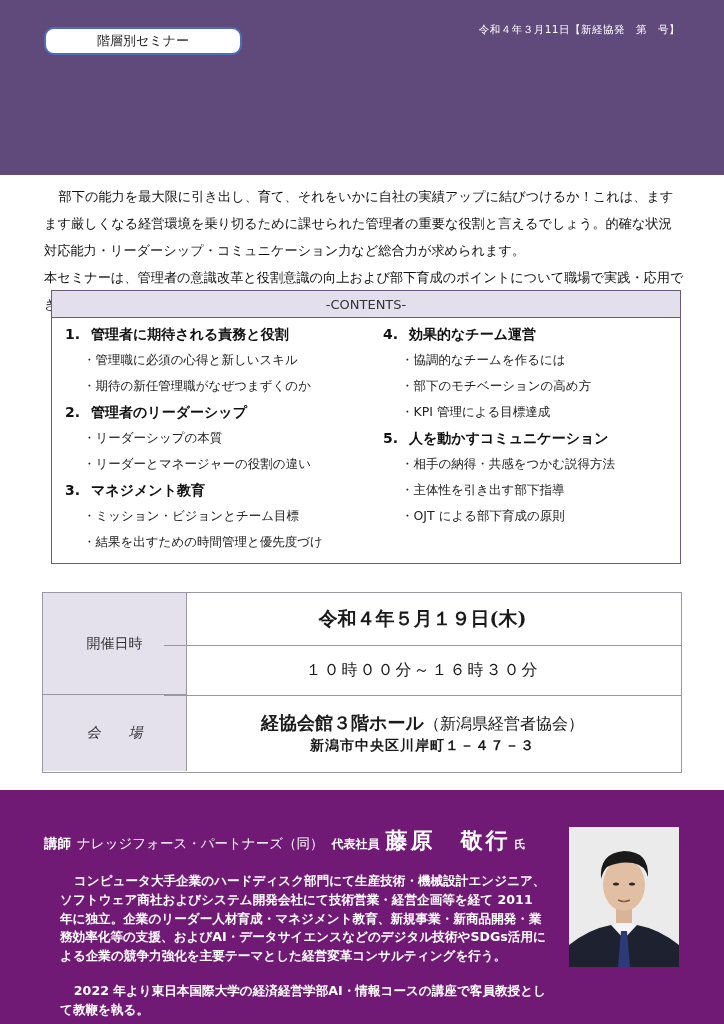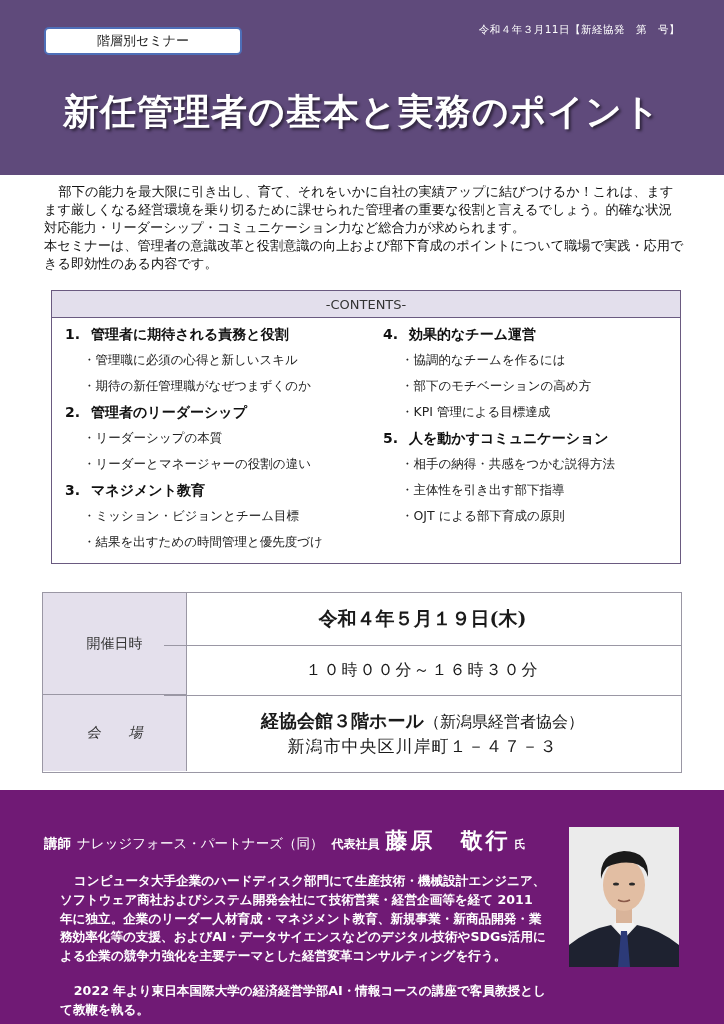--- a/index.html
+++ b/index.html
@@ -8,42 +8,42 @@
     background: #ffffff;
     font-family: "DejaVu Sans", "Liberation Sans", sans-serif;
     color: #1a1a1a;
   }
   .top-band {
     position: absolute; left: 0; top: 0; width: 724px; height: 175px;
     background: #5f4a7b;
   }
   .series-badge {
     position: absolute; left: 44px; top: 27px; width: 198px; height: 28px;
-    background: #ffffff; border: 2px solid #4e6fb8; border-radius: 5px;
+    background: #ffffff; border: 2px solid #4e6fb8; border-radius: 10px;
     box-sizing: border-box;
     display: flex; align-items: center; justify-content: center;
     font-size: 13px; color: #222;
   }
   .issue-no {
     position: absolute; right: 44px; top: 23px;
     font-size: 10.5px; color: #ffffff; letter-spacing: 0.5px;
   }
   .organizer {
     position: absolute; right: 44px; top: 40px;
     font-size: 13px; color: #ffffff; font-weight: bold; letter-spacing: 0.5px;
   }
   .main-title {
     position: absolute; left: 0; width: 724px; top: 88px; text-align: center;
     font-size: 36px; font-weight: bold; color: #ffffff;
     letter-spacing: 1px;
     text-shadow: 2px 2px 3px rgba(0,0,0,0.55);
   }
   .intro {
     position: absolute; left: 44px; top: 183px; width: 640px;
-    font-size: 13.2px; line-height: 18px; color: #111;
+    font-size: 13.2px; line-height: 27px; color: #111;
   }
   .intro p { margin: 0; text-indent: 1.1em; }
 
   .contents {
     position: absolute; left: 51px; top: 290px; width: 630px; height: 274px;
     border: 1.5px solid #6a5a80; box-sizing: border-box; background: #fff;
   }
   .contents-header {
     height: 26px; background: #e3dfec; border-bottom: 1.5px solid #6a5a80;
     display: flex; align-items: center; justify-content: center;
@@ -77,21 +77,21 @@
   .sched-cell {
     position: absolute; left: 121px; right: 0;
     display: flex; flex-direction: column; align-items: center; justify-content: center;
     font-family: "DejaVu Serif", "Liberation Serif", serif;
   }
   .cell-date { top: 0; height: 52px; border-bottom: 1.5px solid #9a97a4; font-size: 19px; font-weight: bold; }
   .cell-time { top: 52px; height: 50px; border-bottom: 1.5px solid #9a97a4; font-size: 16px; letter-spacing: 2px; }
   .cell-venue { top: 102px; height: 76px; }
   .venue-line { font-size: 16px; }
   .venue-line .venue-name { font-weight: bold; font-size: 18px; }
-  .venue-addr { font-size: 17px; margin-top: 2px; letter-spacing: 1px; }
+  .venue-addr { font-size: 14px; margin-top: 2px; letter-spacing: 1px; font-weight: bold; }
 
   .bottom-band {
     position: absolute; left: 0; top: 790px; width: 724px; height: 234px;
     background: #701a75; color: #fff; padding-left: 21px;
   }
   .lecturer-line {
     position: absolute; left: 44px; top: 36px; white-space: nowrap;
     font-weight: bold; color: #fff;
   }
   .lecturer-line .lbl { font-size: 13.5px; }
@@ -108,21 +108,20 @@
     position: absolute; left: 569px; top: 37px; width: 110px; height: 140px;
     background: #ececec; overflow: hidden;
   }
 </style>
 </head>
 <body>
 
 <div class="top-band">
   <div class="series-badge">階層別セミナー</div>
   <div class="issue-no">令和４年３月11日【新経協発　第　号】</div>
-  <div class="main-title">新任管理者の基本と実務のポイント</div>
 </div>
 
 <div class="intro">
   <p>部下の能力を最大限に引き出し、育て、それをいかに自社の実績アップに結びつけるか！これは、ますます厳しくなる経営環境を乗り切るために課せられた管理者の重要な役割と言えるでしょう。的確な状況対応能力・リーダーシップ・コミュニケーション力など総合力が求められます。</p>
   <p style="text-indent:0">本セミナーは、管理者の意識改革と役割意識の向上および部下育成のポイントについて職場で実践・応用できる即効性のある内容です。</p>
 </div>
 
 <div class="contents">
   <div class="contents-header">-CONTENTS-</div>
   <div class="col left">

